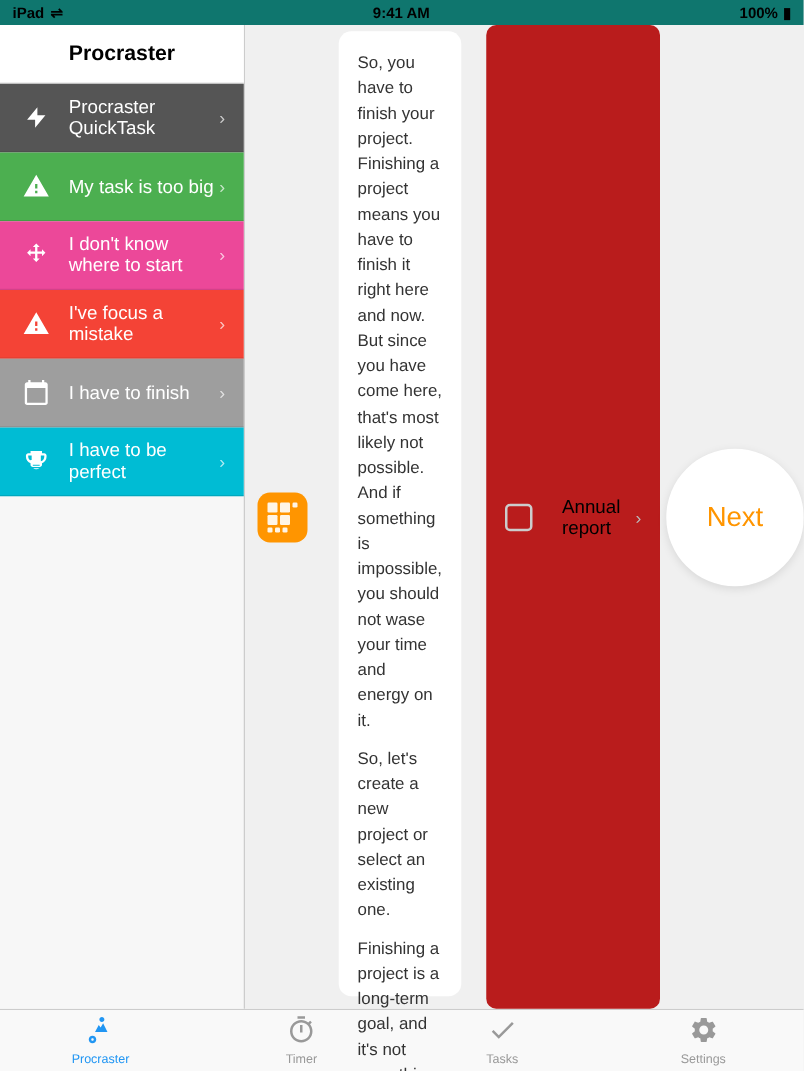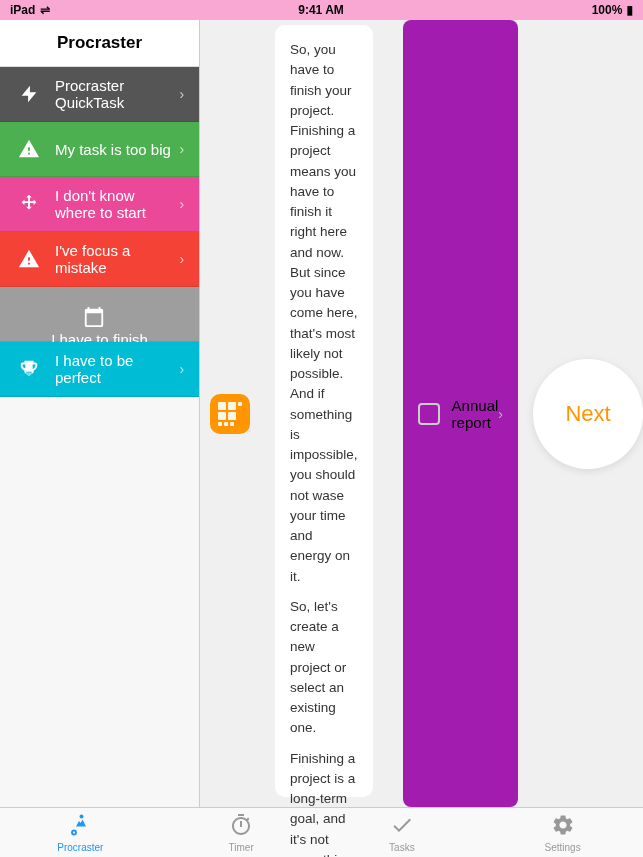--- a/index.html
+++ b/index.html
@@ -10,21 +10,21 @@
       background: #f0f0f0;
       overflow: hidden;
     }
 
     
     .status-bar {
       display: flex;
       justify-content: space-between;
       align-items: center;
       height: 20px;
-      background: #f9a8d4;
+      background: #0f766e;
       padding: 0 10px;
       font-size: 12px;
       font-weight: 600;
       gap: 48px;
     }
     .status-left { display: flex; align-items: center; gap: 5px; }
     .status-right { display: flex; align-items: center; gap: 4px; }
 
     
     .main-layout {
@@ -45,21 +45,21 @@
       font-size: 17px;
       font-weight: 600;
       padding: 13px 10px;
       background: white;
       border-bottom: 1px solid #ddd;
     }
 
     .menu-item {
       display: flex;
       align-items: center;
-      padding: 16px 15px;
+      padding: 0 15px;
       height: 55px;
       border-bottom: 1px solid rgba(0,0,0,0.1);
       cursor: pointer;
       position: relative;
     }
     .menu-item-icon {
       width: 28px;
       height: 28px;
       display: flex;
       align-items: center;
@@ -74,21 +74,21 @@
     }
     .menu-item-chevron {
       font-size: 14px;
       opacity: 0.7;
     }
 
     .menu-item-quicktask { background: #555; color: white; }
     .menu-item-toobig { background: #4caf50; color: white; }
     .menu-item-dontknow { background: #ec4899; color: white; }
     .menu-item-mistake { background: #f44336; color: white; }
-    .menu-item-finish { background: #9e9e9e; color: white; flex-direction: column; }
+    .menu-item-finish { background: #9e9e9e; color: white; }
     .menu-item-perfect { background: #00bcd4; color: white; }
 
     
     .content-area {
       flex: 1;
       background: #f0f0f0;
       display: flex;
       flex-direction: row;
       position: relative;
     }
@@ -117,27 +117,28 @@
       border-radius: 10px;
       padding: 15px;
       font-size: 13.5px;
       line-height: 1.5;
       color: #333;
     }
     .text-card p { margin-bottom: 10px; }
     .text-card p:last-child { margin-bottom: 0; }
 
     .project-row {
-      margin: 0 15px;
-      background: #a21caf;
+      margin: 0 5px;
+      background: #b91c1c;
       border-radius: 8px;
       display: flex;
       align-items: center;
       padding: 12px 15px;
       cursor: pointer;
+      gap: 12px;
     }
     .project-checkbox {
       width: 22px;
       height: 22px;
       border: 2px solid #ccc;
       border-radius: 4px;
       margin-right: 12px;
       flex-shrink: 0;
     }
     .project-label {

